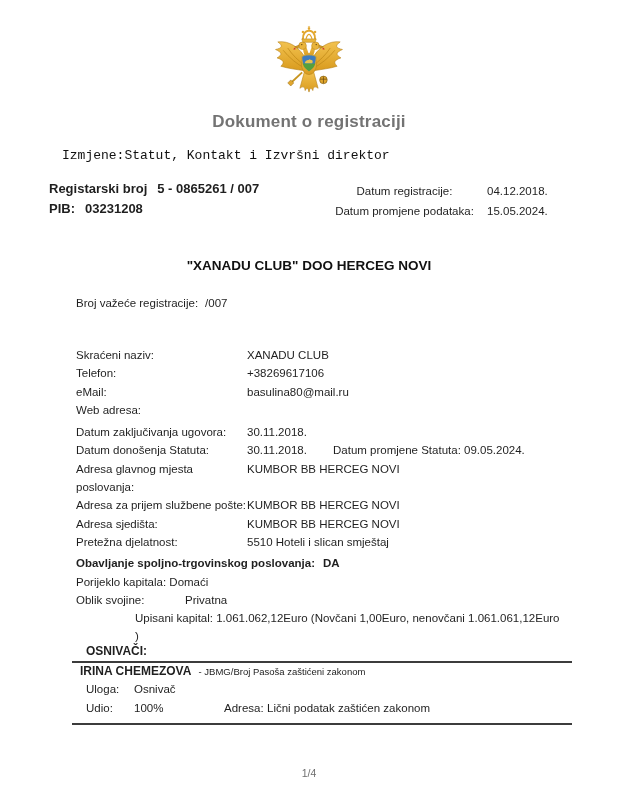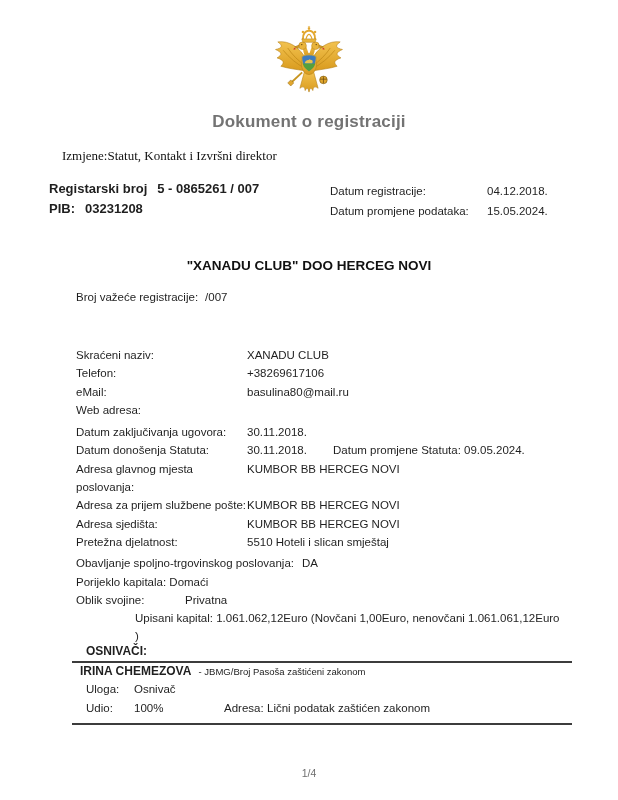--- a/index.html
+++ b/index.html
@@ -6,46 +6,46 @@
   body{
     width:618px;height:800px;background:#ffffff;position:relative;
     font-family:"Liberation Sans", sans-serif;color:#1f1f1f;overflow:hidden;
   }
   .page{position:absolute;inset:0;}
   
   .crest{position:absolute;top:24px;left:50%;transform:translateX(-50%);width:76px;height:86px;}
   
   .title{position:absolute;top:112px;left:0;width:100%;text-align:center;
     font-size:17px;font-weight:bold;color:#737373;margin:0;letter-spacing:.2px;}
-  .subtitle{position:absolute;top:148px;left:62px;font-family:Liberation Serif, serif;
+  .subtitle{position:absolute;top:148px;left:62px;font-family:Liberation Mono, monospace;
     font-size:13px;color:#111;}
   
   .reg-left{position:absolute;top:179px;left:49px;font-size:13px;font-weight:bold;line-height:20px;}
   .reg-left .gap{display:inline-block;width:10px;}
   .reg-right{position:absolute;top:181px;left:330px;width:225px;font-size:11.5px;line-height:20px;}
   .drow{display:flex;}
-  .drow .dlabel{flex:1;text-align:left;}
+  .drow .dlabel{flex:1;text-align:center;}
   .drow .dval{width:68px;margin-left:8px;text-align:left;}
   
   .company{position:absolute;top:258px;left:0;width:100%;text-align:center;
     font-size:13.5px;font-weight:bold;color:#111;}
-  .valid-reg{position:absolute;top:291px;left:76px;font-size:11.5px;}
+  .valid-reg{position:absolute;top:297px;left:76px;font-size:11.5px;}
   .valid-reg .v{margin-left:7px;}
   
   .details{position:absolute;top:346px;left:76px;width:486px;font-size:11.5px;}
   .trow{display:flex;line-height:18.3px;}
   .trow .lbl{width:171px;flex:none;}
   .trow .val{flex:1;}
   .trow.gap-top{margin-top:4px;}
   .val-fixed{display:inline-block;width:86px;}
   .inline-row{line-height:18.3px;}
   .inline-row .sp{display:inline-block;width:8px;}
   .oblik-lbl{display:inline-block;width:109px;}
   .upisani{padding-left:59px;}
-  .obavljanje{margin-top:3px;}
+  .obavljanje{margin-top:3px;font-weight:bold;}
   
   .founders{position:absolute;top:644px;left:72px;width:500px;font-size:11.5px;
     border-bottom:2px solid #3c3c3c;padding-bottom:5px;}
   .f-head{font-weight:bold;font-size:12px;padding-left:14px;padding-bottom:3px;
     border-bottom:2px solid #3c3c3c;}
   .f-name{padding-left:8px;line-height:17px;}
   .f-name .nm{font-weight:bold;font-size:12px;}
   .f-name .sfx{font-size:9.5px;color:#222;margin-left:4px;}
   .f-row{display:flex;padding-left:14px;line-height:19px;}
   .f-lbl{width:48px;flex:none;}

